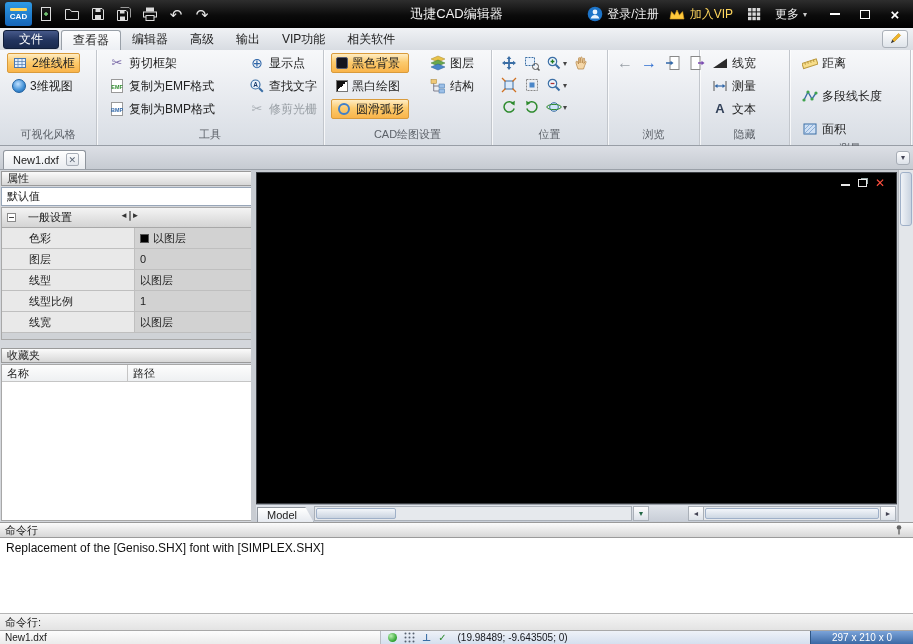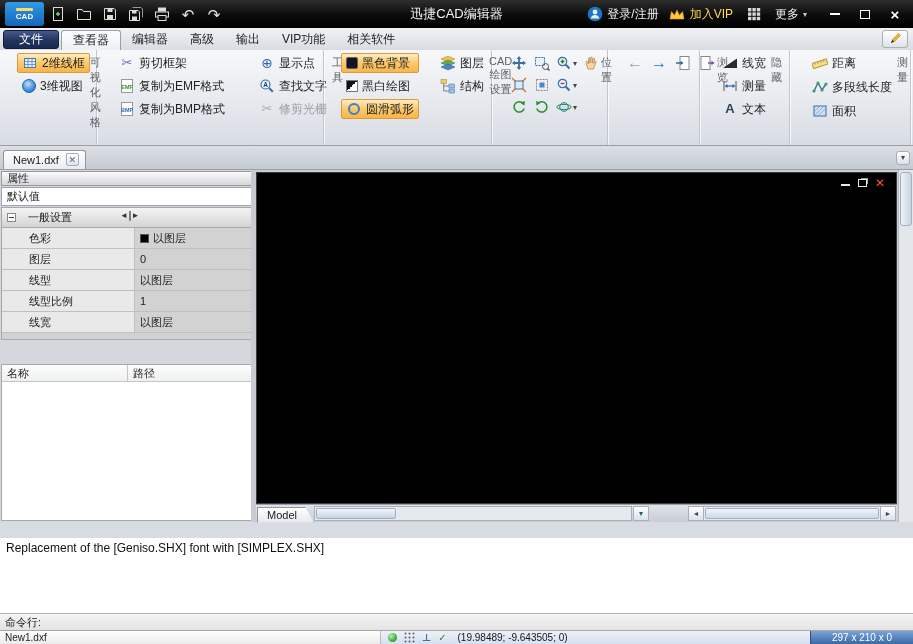--- a/index.html
+++ b/index.html
@@ -4,21 +4,21 @@
 <style>
   *{box-sizing:border-box;margin:0;padding:0}
   html,body{background:#555}
   .app{position:relative;width:913px;height:644px;overflow:hidden;background:#d8dce2;
        font-family:"Liberation Sans","DejaVu Sans",sans-serif;font-size:12px;color:#222}
   svg{display:block}
 
   
   .titlebar{position:absolute;top:0;left:0;right:0;height:28px;
     background:linear-gradient(#2e2e2e,#0b0b0b 55%,#000);display:flex;align-items:center;gap:2px;padding:0 5px;color:#e8e8e8}
-  .logo{width:39px;height:24px;background:linear-gradient(#2e9be6,#1565b8);border-radius:3px;
+  .logo{width:27px;height:24px;background:linear-gradient(#2e9be6,#1565b8);border-radius:3px;
     display:flex;flex-direction:column;align-items:center;justify-content:center;font-weight:bold;font-size:8px;color:#fff;line-height:1}
   .logo .bar{width:17px;height:3px;background:#ffd75e;border-radius:1px;margin-bottom:2px}
   .tb-btn{height:24px;min-width:24px;display:flex;align-items:center;justify-content:center;border-radius:2px}
   .tb-glyph{font-size:15px;color:#e8e8e8;line-height:1}
   .tb-title{position:absolute;left:0;right:0;text-align:center;font-size:13px;color:#f2f2f2;pointer-events:none}
   .tb-right{margin-left:auto;display:flex;align-items:center;gap:9px;z-index:2}
   .tb-login,.tb-vip,.tb-more{display:flex;align-items:center;gap:4px;font-size:12px;color:#f0f0f0}
   .tb-vip{color:#ffd75e}
   .tb-more .dd{font-size:8px;color:#ccc}
   .winbtns{display:flex;align-items:center;gap:4px;margin-left:6px}
@@ -34,21 +34,21 @@
     border:1px solid #121f3a;font-size:12px;margin-right:2px;height:19px;display:flex;align-items:center}
   .mtab{padding:0 11px;font-size:12px;color:#222;height:21px;display:flex;align-items:center;position:relative}
   .mtab.active{background:linear-gradient(#fdfdfe,#eceff3);border:1px solid #99a0a8;border-bottom:none;
     border-radius:3px 3px 0 0;top:1px}
   .pen-btn{margin-left:auto;width:26px;height:18px;background:linear-gradient(#fefefe,#dfe4ea);
     border:1px solid #aab0b8;border-radius:3px;display:flex;align-items:center;justify-content:center;margin-right:2px}
 
   
   .ribbon{position:absolute;top:50px;left:0;right:0;height:96px;display:flex;
     background:linear-gradient(#f7f8fa,#e6e9ee 55%,#d8dde4);border-bottom:1px solid #989ea6}
-  .rgroup{display:flex;flex-direction:row;padding:3px 17px 0;border-right:1px solid #c2c6cc;box-shadow:1px 0 0 rgba(255,255,255,.75)}
+  .rgroup{display:flex;flex-direction:column;padding:3px 7px 0;border-right:1px solid #c2c6cc;box-shadow:1px 0 0 rgba(255,255,255,.75)}
   .g1{width:97px}.g2{width:227px}.g3{width:168px}.g4{width:116px}.g5{width:92px}.g6{width:90px}.g7{width:121px}
   .rg-body{flex:1;display:flex;gap:10px;align-items:flex-start}
   .rg-col{display:flex;flex-direction:column;gap:3px}
   .rg-label{font-size:11px;color:#5c6168;text-align:center;padding:2px 0 3px}
   .rbtn{display:flex;align-items:center;gap:4px;height:20px;padding:0 4px;font-size:12px;color:#222;
     border:1px solid transparent;border-radius:2px;white-space:nowrap}
   .rbtn.toggled{background:linear-gradient(#ffecc284,#fdcf7d 40%,#fbb throughout) ;}
   .rbtn.toggled{background:linear-gradient(#ffedc4,#fccb6e 45%,#f9b44a);border-color:#d99b3c}
   .rbtn.disabled{color:#9aa0a6}
   .gl{width:16px;text-align:center;flex:0 0 16px;font-size:13px;line-height:16px}
@@ -513,21 +513,21 @@
         </div>
         <div class="rbtn">
           <span class="gl" style="font-weight:bold;color:#33425a;font-size:13px">A</span>
           <span>文本</span>
         </div>
       </div>
       <div class="rg-label">隐藏</div>
     </div>
 
     <div class="rgroup g7">
-      <div class="rg-body" style="flex-direction:column;gap:4px">
+      <div class="rg-body" style="flex-direction:column;gap:13px">
         <div class="rbtn">
           <svg class="gl" width="16" height="16">
               <g transform="rotate(-18 8 9)">
                 <rect x="0.5" y="6" width="15" height="5.5" fill="#f7dd8a" stroke="#b8973c"></rect>
                 <path d="M3.5 6 v2.2 M6.5 6 v2.2 M9.5 6 v2.2 M12.5 6 v2.2" stroke="#b8973c"></path>
               </g>
             </svg>
           <span>距离</span>
         </div>
         <div class="rbtn">
@@ -617,20 +617,27 @@
               </div>
           </div>
         </div>
         <div class="pg-sb">
           <span class="sb-arrow">▲</span>
           <span class="sb-thumb"></span>
           <span class="sb-fill"></span>
           <span class="sb-arrow">▼</span>
         </div>
       </div>
+      <div class="phead favhead">
+        <span>收藏夹</span>
+        <svg class="pin" width="12" height="12">
+            <circle cx="6" cy="3.5" r="2.3" fill="#666"></circle>
+            <line x1="6" y1="5.5" x2="6" y2="10.5" stroke="#666" stroke-width="1.4"></line>
+          </svg>
+      </div>
       <div class="favtable">
         <div class="fav-cols">
           <div class="fav-col fav-name">名称</div>
           <div class="fav-col fav-path">路径</div>
         </div>
         <div class="fav-body"></div>
       </div>
     </div>
 
     <div class="canvas">
@@ -662,20 +669,27 @@
             <span>►</span>
           </div>
       </div>
     </div>
 
     <div class="vscroll">
       <span class="vs-thumb"></span>
     </div>
   </div>
 
+  <div class="cmdhead">
+    <span>命令行</span>
+    <svg class="pin" width="12" height="12">
+        <circle cx="6" cy="3.5" r="2.3" fill="#666"></circle>
+        <line x1="6" y1="5.5" x2="6" y2="10.5" stroke="#666" stroke-width="1.4"></line>
+      </svg>
+  </div>
   <div class="cmdbody">
     <div>Replacement of the [Geniso.SHX] font with [SIMPLEX.SHX]</div>
   </div>
   <div class="cmdinput">
     <span>命令行:</span>
     <span class="cmd-entry"></span>
   </div>
 
   <div class="statusbar">
     <div class="sbar-file">New1.dxf</div>

